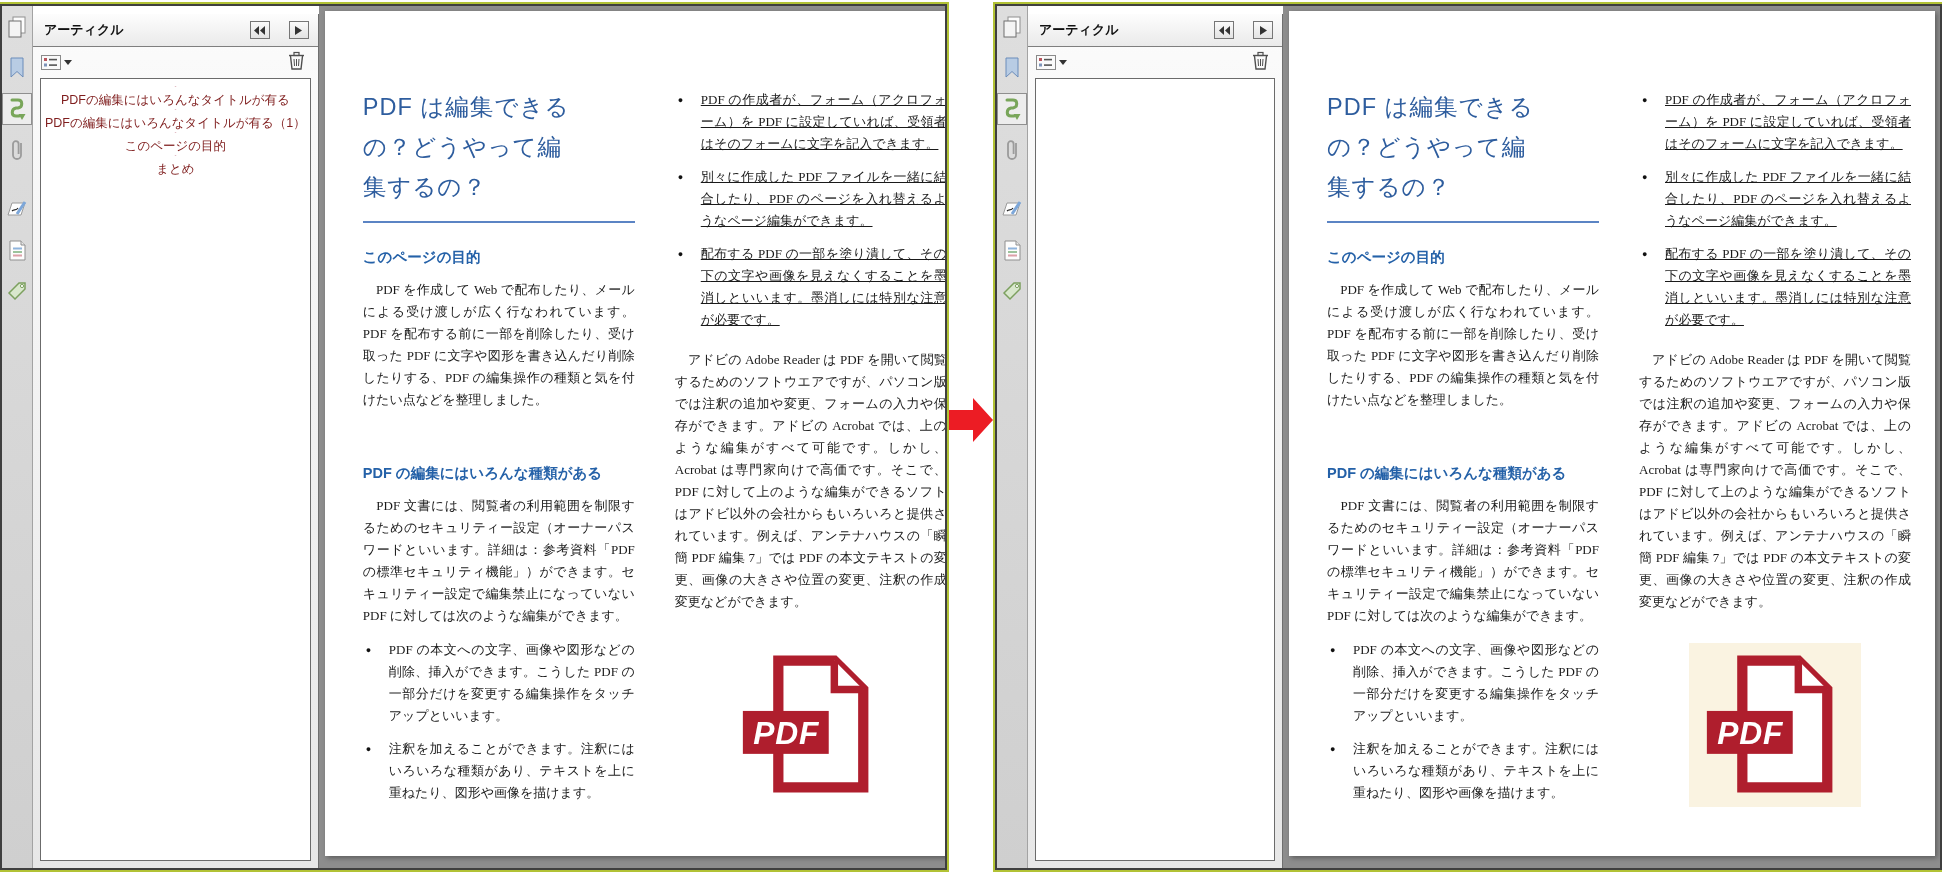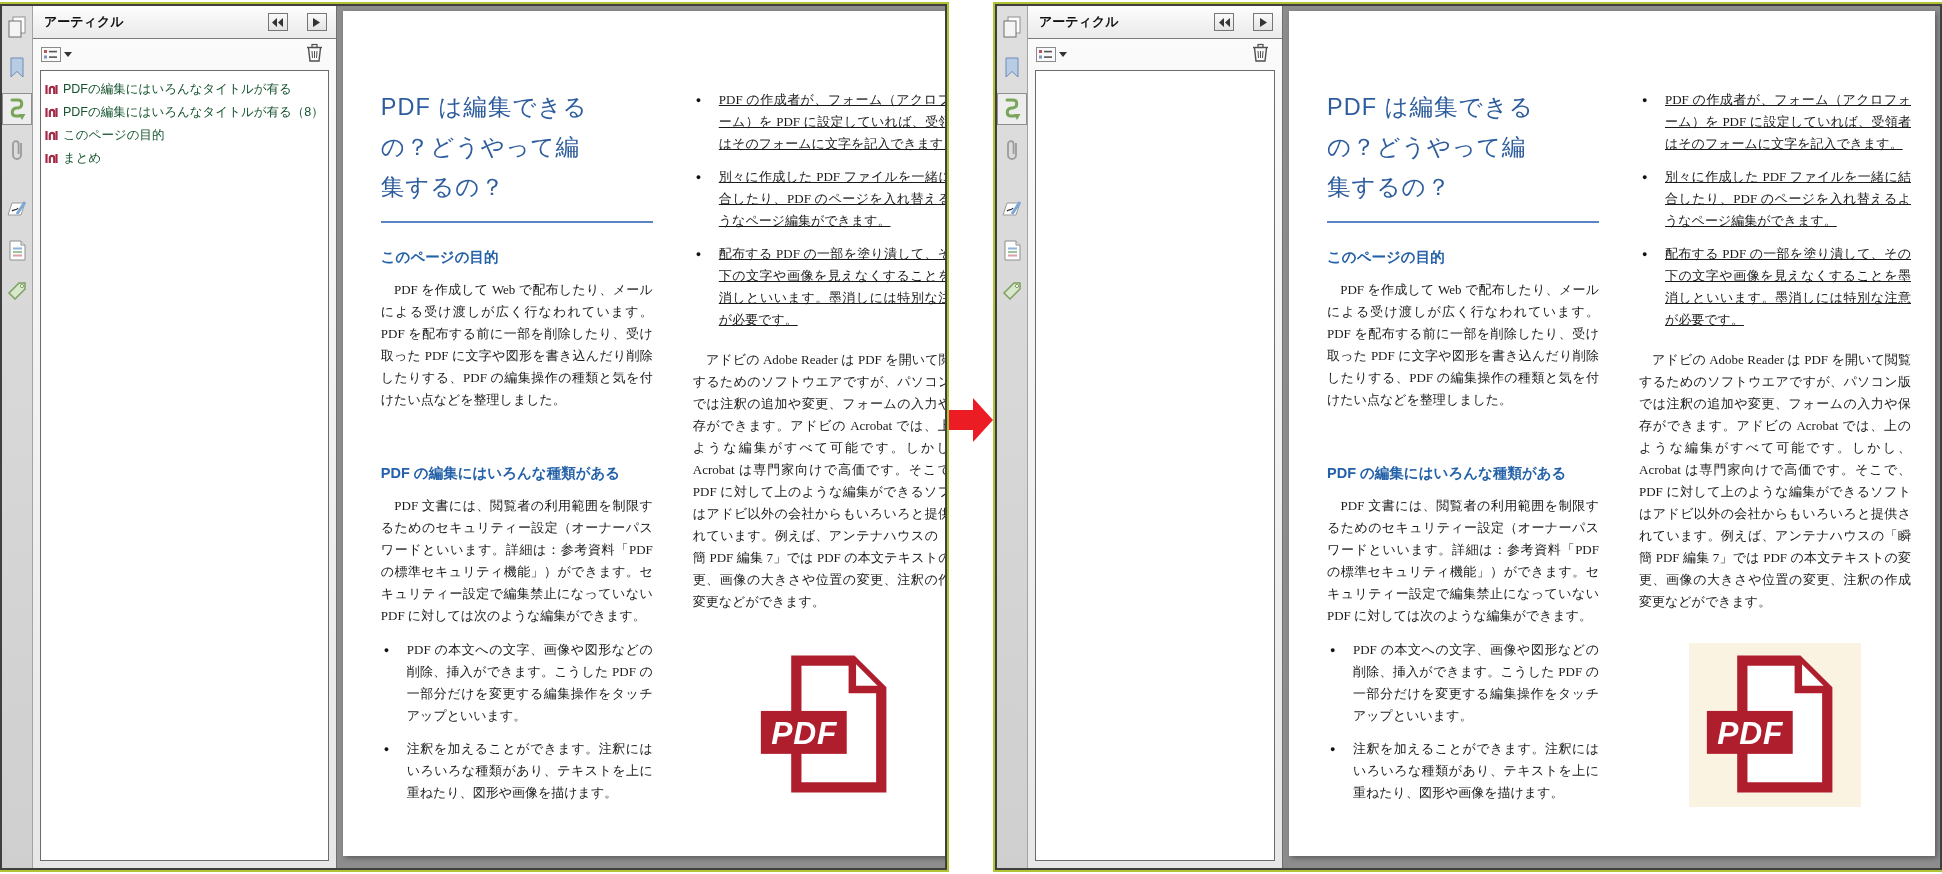--- a/index.html
+++ b/index.html
@@ -17,39 +17,39 @@
                border-right:1px solid #a3a3a3; display:flex; flex-direction:column;
                align-items:center; padding-top:5px; }
   .tool-btn { width:30px; height:32px; display:flex; align-items:center; justify-content:center;
               margin-bottom:9px; border:1px solid transparent; }
   .tool-btn.selected { background:#ededed; border:1px solid #8f8f8f; }
   .tool-gap { height:18px; }
 
   
   .panel { width:345px; display:flex; flex-direction:column;
            background:linear-gradient(180deg,#fbfbfb,#e7e7e7);
-           border-right:1px solid #6f6f6f; }
+           border-right:1px solid #6f6f6f;margin-top:8px; }
   .panel-header { height:33px; flex:0 0 33px; display:flex; align-items:center;
                   padding:0 9px 0 11px; border-bottom:1px solid #7e7e7e;
                   background:linear-gradient(180deg,#fdfdfd,#eaeaea); }
   .panel-title { font-weight:bold; font-size:13px; color:#111; }
   .hdr-btn { width:20px; height:18px; margin-left:auto; border:1px solid #767676;
              background:linear-gradient(180deg,#fafafa,#e3e3e3);
              display:flex; align-items:center; justify-content:center; }
   .hdr-btn + .hdr-btn { margin-left:19px; }
   .panel-toolbar { height:31px; flex:0 0 31px; display:flex; align-items:center;
                    padding:0 13px 0 8px; }
   .options-btn { display:flex; align-items:center; gap:3px; }
   .caret-down { width:0; height:0; border-left:4px solid transparent;
                 border-right:4px solid transparent; border-top:5px solid #333; }
   .toolbar-spacer { flex:1; }
   .article-list { flex:1; margin:0 7px 7px 7px; background:#ffffff;
                   border:1px solid #6b6b6b; padding:7px 4px; overflow:hidden; }
   .article-item { display:flex; align-items:center; gap:5px; height:23px;
-                  font-size:12.5px; color:#14532d; white-space:nowrap; }
+                  font-size:12.5px; color:#7f1d1d; white-space:nowrap;flex-direction:column; }
 
   
   .docpane { flex:1; background:#8d8d8d; padding:5px 5px 12px 6px; }
   .page { width:100%; height:100%; background:#ffffff;
           box-shadow:2px 2px 5px rgba(0,0,0,.35);
           padding:50px 24px 0 38px; display:flex; gap:40px; overflow:hidden; }
   .col { width:272px; flex:0 0 272px; font-family:"Liberation Serif", serif;
          font-size:13px; line-height:22px; color:#1a1a1a; text-align:justify; }
   .doc-title { margin-top:26px; font-family:"Liberation Sans", sans-serif;
                font-size:23.5px; line-height:40px; color:#2e5d9e; letter-spacing:1px; }
@@ -173,21 +173,21 @@
               <path d="M11.5 2 v9" stroke="#A32B45" stroke-width="2.2"></path>
             </svg>
           <span>PDFの編集にはいろんなタイトルが有る</span>
         </div>
         <div class="article-item">
           <svg width="13" height="13" viewBox="0 0 13 13">
               <path d="M1.5 2 v9" stroke="#A32B45" stroke-width="2.2"></path>
               <path d="M4.8 11 V6 a2.2 2.2 0 0 1 4.4 0 V11" fill="none" stroke="#A32B45" stroke-width="2.2"></path>
               <path d="M11.5 2 v9" stroke="#A32B45" stroke-width="2.2"></path>
             </svg>
-          <span>PDFの編集にはいろんなタイトルが有る（8）</span>
+          <span>PDFの編集にはいろんなタイトルが有る（1）</span>
         </div>
         <div class="article-item">
           <svg width="13" height="13" viewBox="0 0 13 13">
               <path d="M1.5 2 v9" stroke="#A32B45" stroke-width="2.2"></path>
               <path d="M4.8 11 V6 a2.2 2.2 0 0 1 4.4 0 V11" fill="none" stroke="#A32B45" stroke-width="2.2"></path>
               <path d="M11.5 2 v9" stroke="#A32B45" stroke-width="2.2"></path>
             </svg>
           <span>このページの目的</span>
         </div>
         <div class="article-item">

